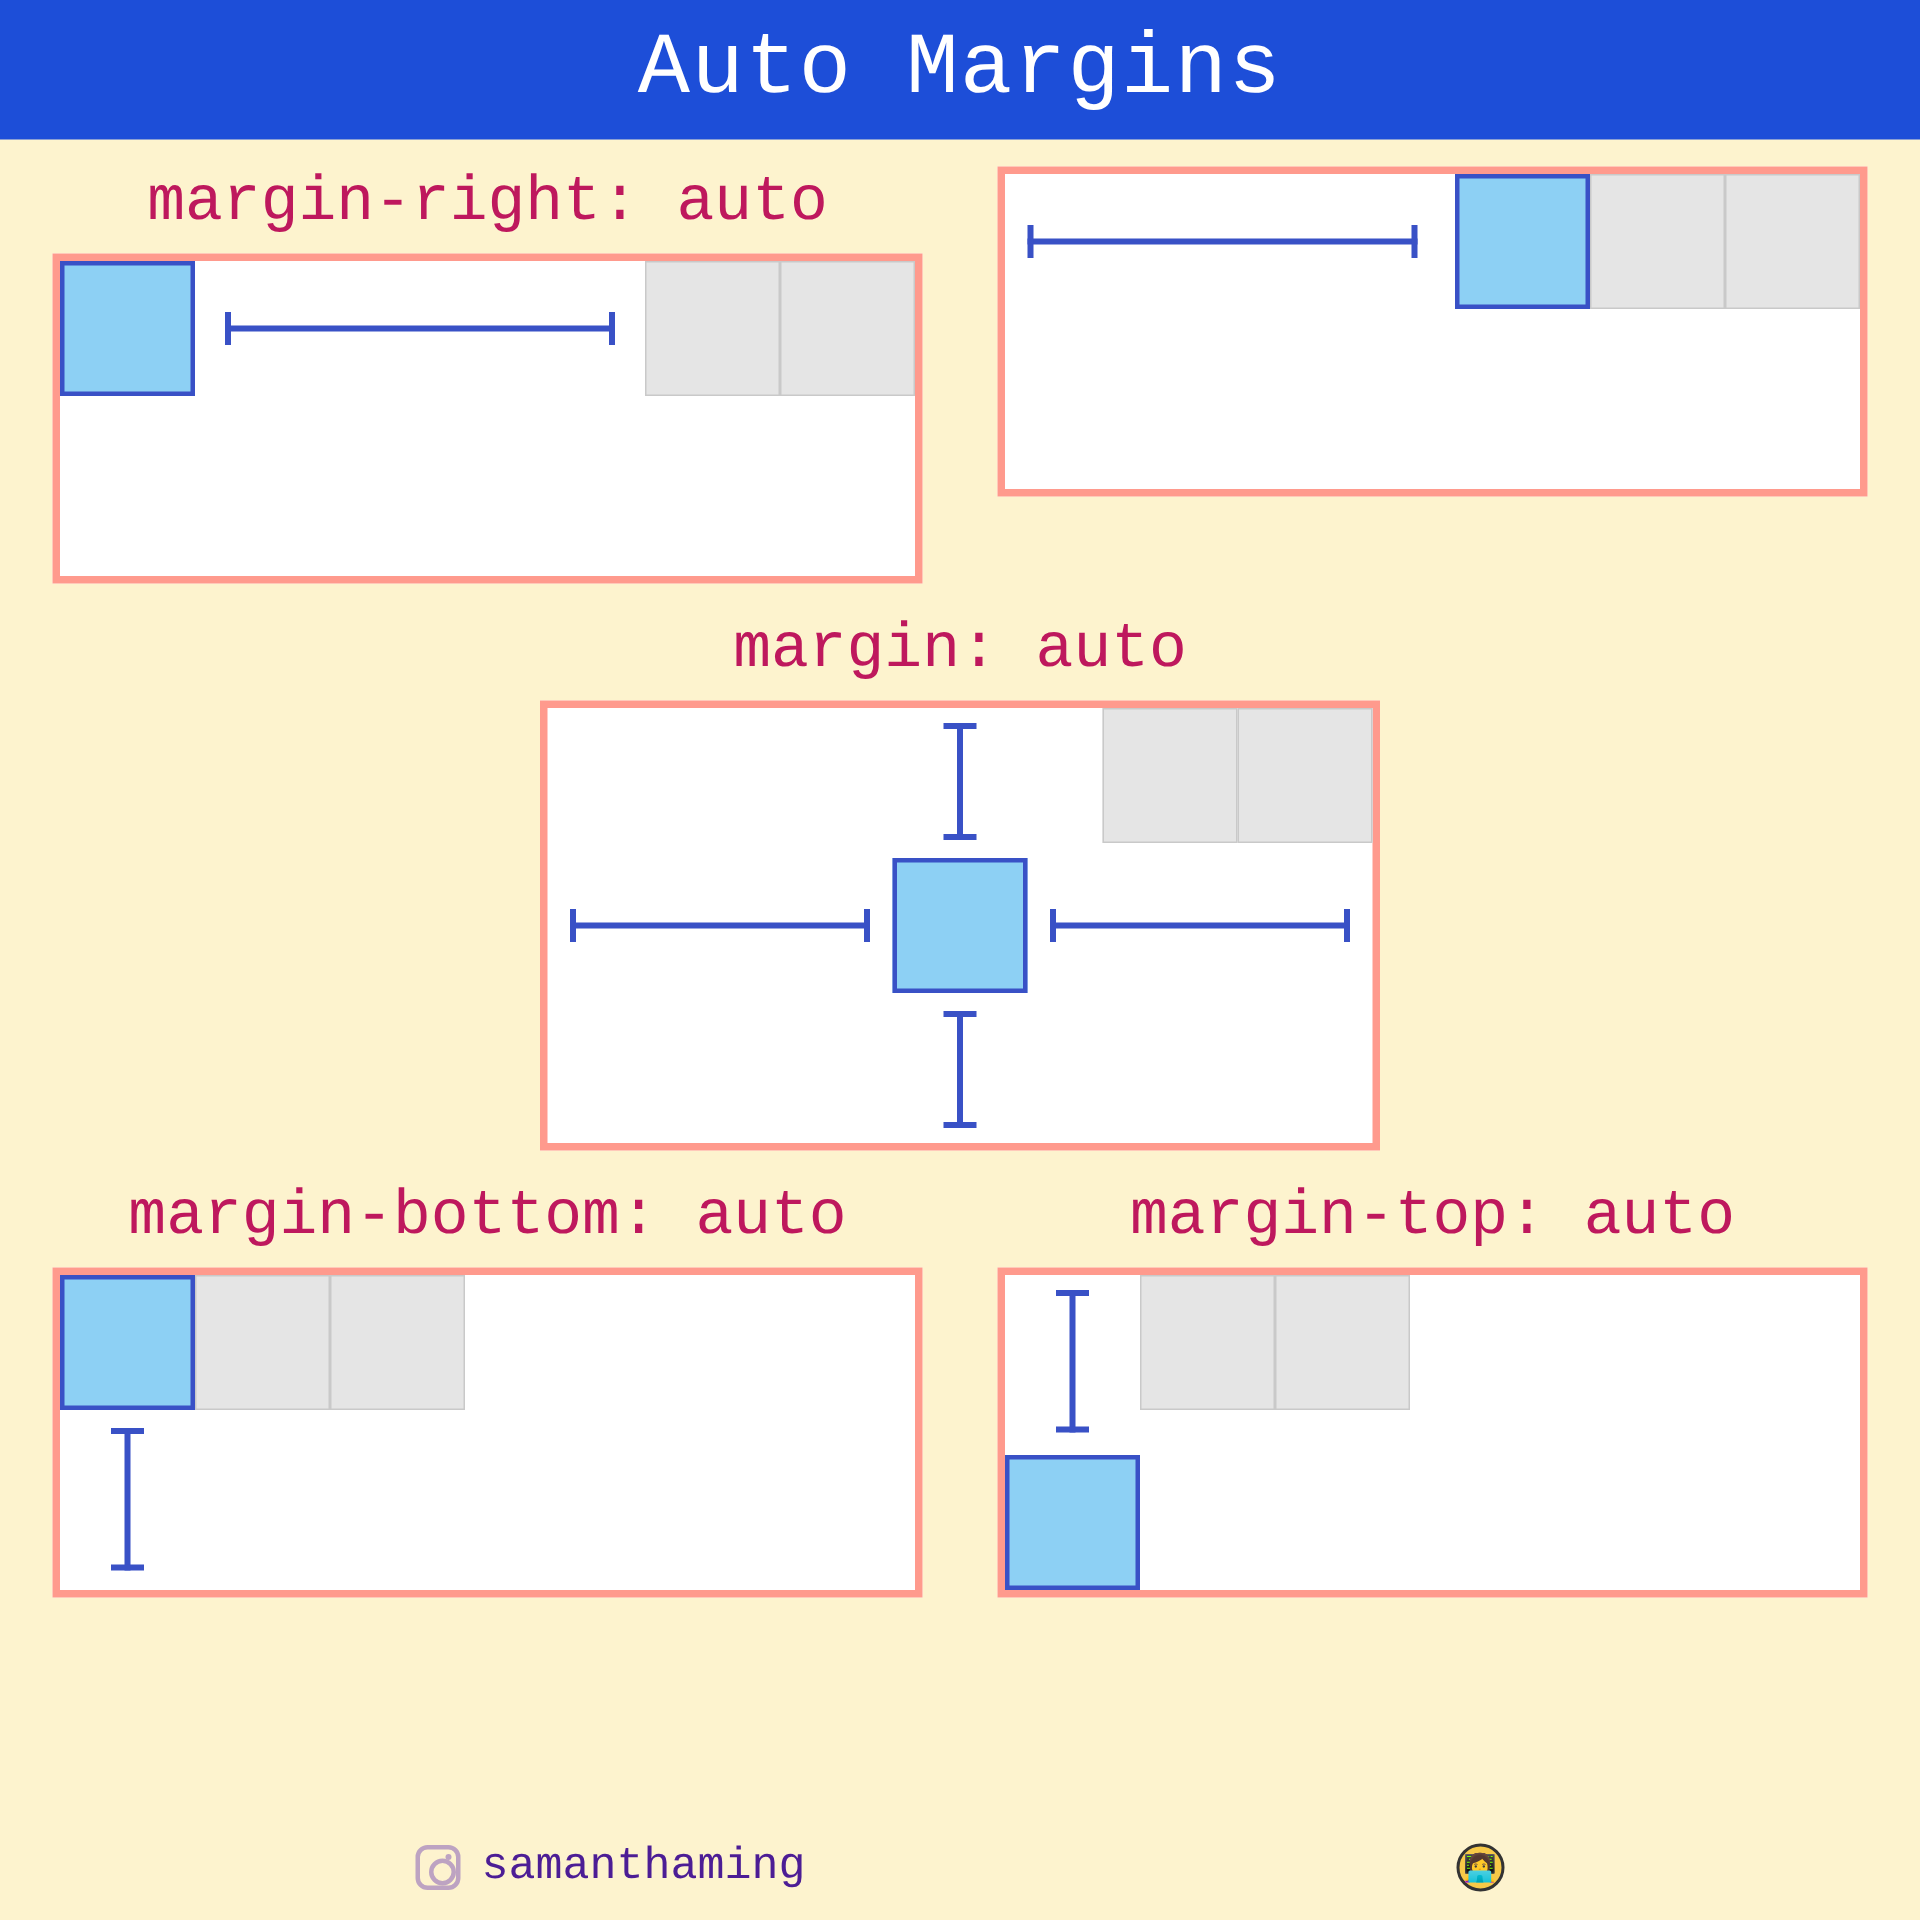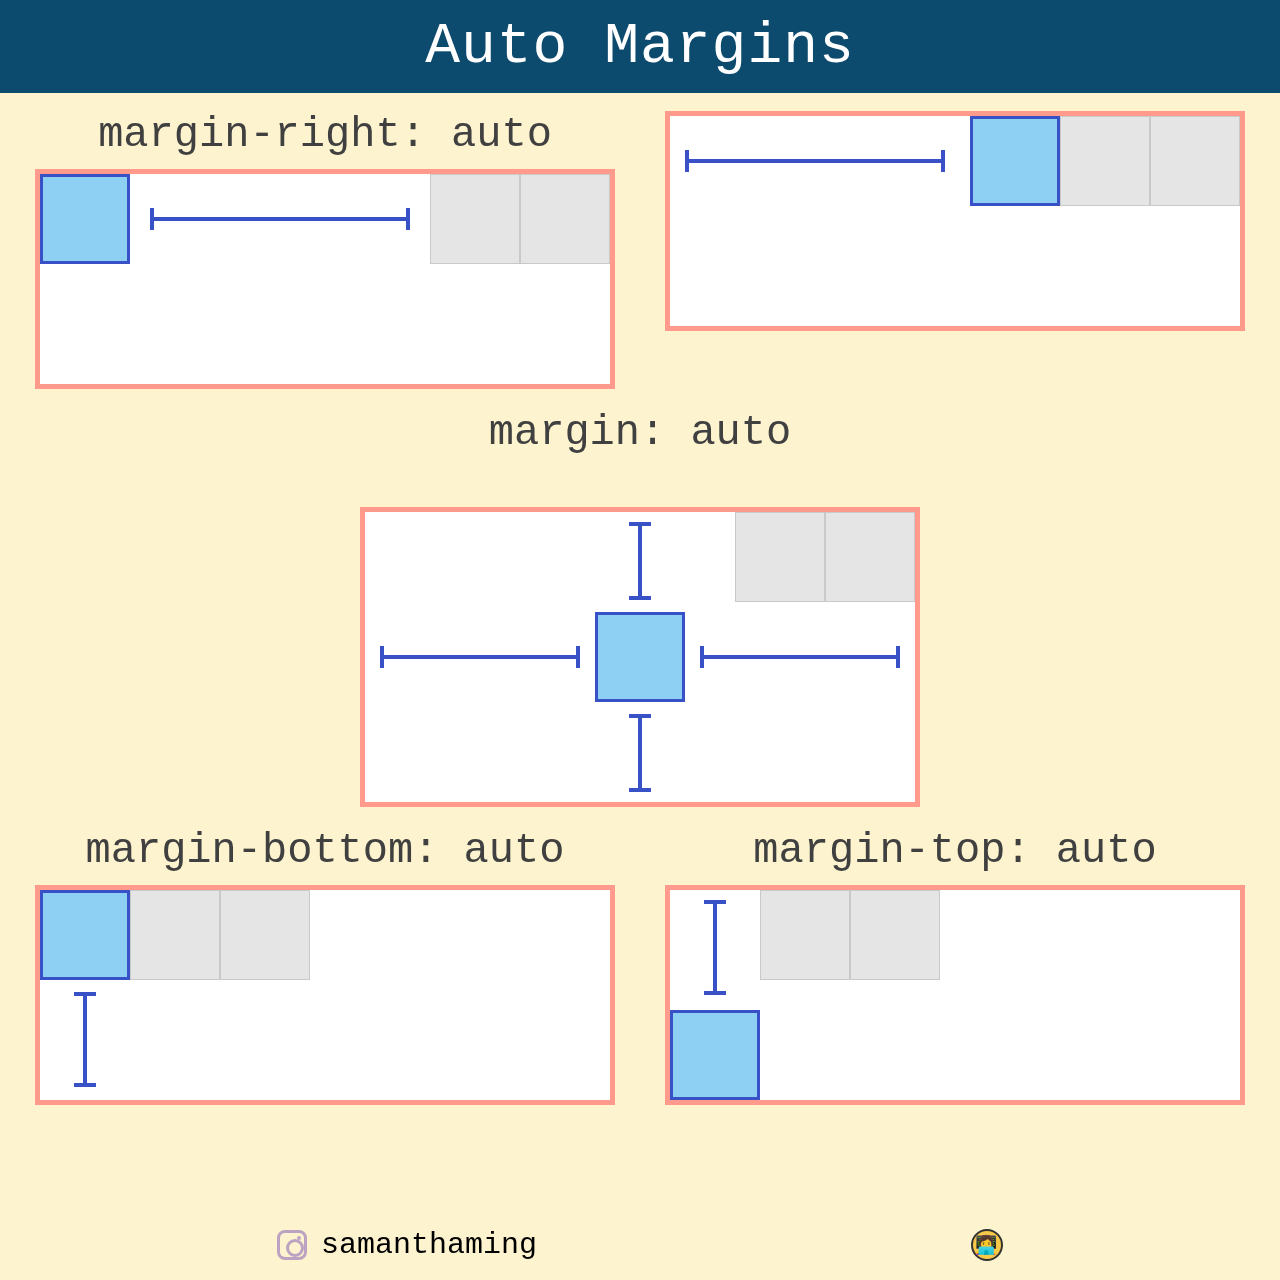--- a/index.html
+++ b/index.html
@@ -5,21 +5,21 @@
   * { box-sizing: border-box; margin: 0; padding: 0; }
   body {
     width: 1280px;
     height: 1280px;
     background: #fdf3ce;
     font-family: 'Courier New', Courier, monospace;
     display: flex;
     flex-direction: column;
   }
   .header {
-    background: #0c4a6e;
+    background: #1d4ed8;
     color: #ffffff;
     text-align: center;
     font-size: 58px;
     padding: 14px 16px;
     letter-spacing: 1px;
   }
   .content {
     flex: 1;
     padding: 18px 30px 0 30px;
     display: flex;
@@ -30,23 +30,23 @@
     display: flex;
     gap: 40px;
     justify-content: center;
   }
   .example {
     flex: 1;
     display: flex;
     flex-direction: column;
     align-items: center;
   }
-  .example.center-example { flex: 0 0 auto; gap: 40px; }
+  .example.center-example { flex: 0 0 auto; }
   .label {
-    color: #404040;
+    color: #be185d;
     font-size: 42px;
     margin-bottom: 10px;
     letter-spacing: 0px;
     white-space: nowrap;
   }
   .container-box {
     background: #ffffff;
     border: 5px solid #ff9a8d;
     width: 580px;
     height: 220px;
@@ -95,21 +95,21 @@
     background: #3951c6;
     left: -9px;
   }
   .arrow-v::before { top: 0; }
   .arrow-v::after { bottom: 0; }
   .footer {
     display: flex;
     justify-content: space-around;
     align-items: center;
     padding: 12px 60px 18px 60px;
-    color: #000000;
+    color: #4c1d95;
     font-size: 30px;
   }
   .footer-item {
     display: flex;
     align-items: center;
     gap: 14px;
   }
   .ig-icon {
     width: 30px; height: 30px;
     border: 3px solid #bda3c2;

